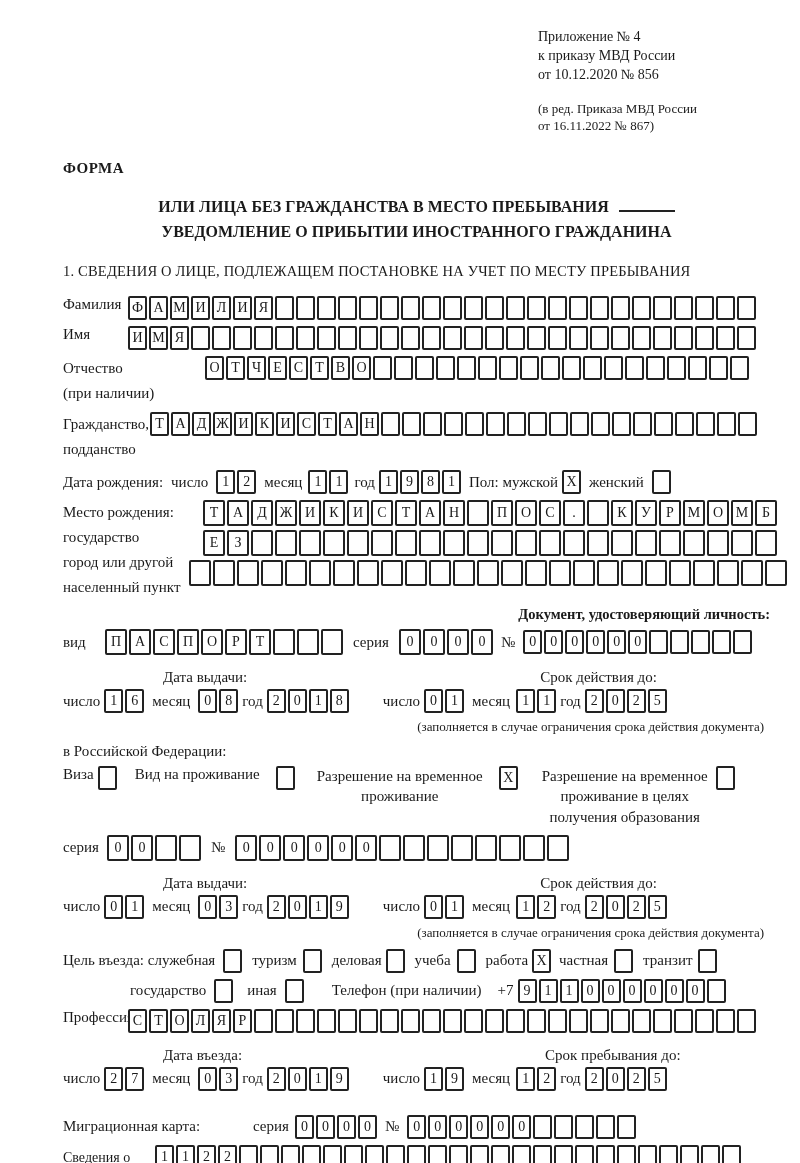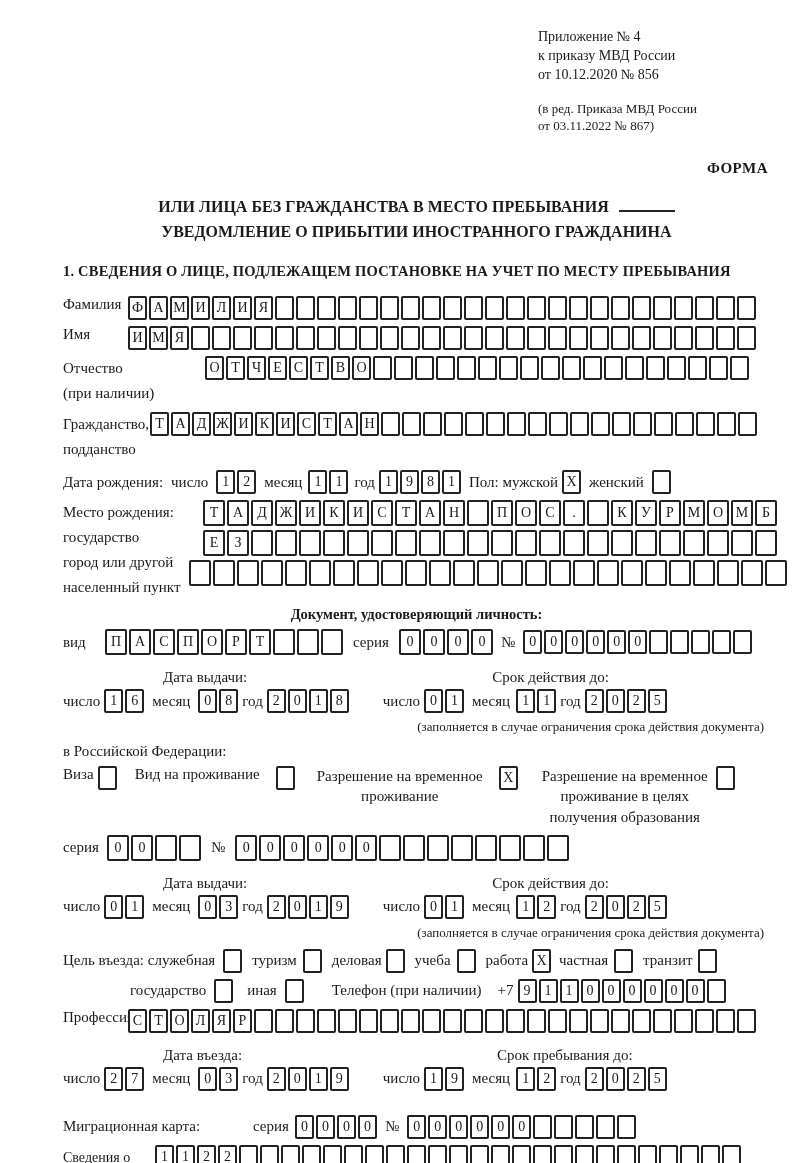--- a/index.html
+++ b/index.html
@@ -2,55 +2,55 @@
 <html><head>
 <meta charset="utf-8">
 <style>
   html,body{margin:0;padding:0;background:#fff;}
   body{width:800px;height:1163px;overflow:hidden;color:#1a1a1a;
        font-family:"Liberation Serif","DejaVu Serif",serif;}
   .page{padding:28px 30px 0 63px;box-sizing:border-box;width:800px;}
   
   .hdr{width:232px;margin-left:auto;font-size:14px;line-height:1.35;}
   .hdr .sub{font-size:13px;margin-top:16px;line-height:1.3;}
-  .forma{text-align:right;font-weight:bold;font-size:15px;margin:26px 2px 18px 0;letter-spacing:.5px;}
+  .forma{text-align:left;font-weight:bold;font-size:15px;margin:26px 2px 18px 0;letter-spacing:.5px;}
   
   .title{text-align:center;font-weight:bold;font-size:16px;line-height:1.55;margin-bottom:18px;}
   .t-underline{display:inline-block;width:56px;border-bottom:2px solid #222;margin-left:10px;}
-  .sect{font-weight:bold;font-size:14.5px;margin-bottom:16px;letter-spacing:.2px;}
+  .sect{font-weight:normal;font-size:14.5px;margin-bottom:16px;letter-spacing:.2px;}
   
   .frow{display:flex;align-items:flex-start;margin-bottom:6px;font-size:15px;}
   .frow.base{align-items:center;}
   .lbl{flex:none;}
   .lbl2 div{line-height:25px;}
   .cells{display:inline-flex;gap:2px;flex:none;}
   .cell{box-sizing:border-box;width:19px;min-width:19px;height:24px;border:2px solid #222;
         border-radius:2px;display:inline-flex;align-items:center;justify-content:center;
         font-size:14px;background:#fff;}
   .wide .cell{width:22px;min-width:22px;height:26px;}
   .stack{display:flex;flex-direction:column;gap:4px;}
-  .heading-center{text-align:center;font-weight:bold;font-size:14.5px;margin:2px 0 6px 0;}
-  .dhdr{display:flex;font-size:15px;margin:14px 0 3px 0;}
+  .heading-center{text-align:right;font-weight:bold;font-size:14.5px;margin:2px 0 6px 0;}
+  .dhdr{display:flex;font-size:15px;margin:14px 0 3px 0;gap:48px;}
   .note{font-size:13px;text-align:right;margin:1px 6px 8px 0;}
   .gap8{width:8px;flex:none;}.gap6{width:6px;flex:none;}.gap4{width:4px;flex:none;}
   .ck{margin-top:0;}
   .cklbl{display:inline-block;text-align:center;line-height:1.35;}
 </style>
 </head>
 <body>
 
 <div class="page">
 
   <div class="hdr">
     <div>Приложение № 4</div>
     <div>к приказу МВД России</div>
     <div>от 10.12.2020 № 856</div>
     <div class="sub">
       <div>(в ред. Приказа МВД России</div>
-      <div>от 03.11.2022 № 867)</div>
+      <div>от 16.11.2022 № 867)</div>
     </div>
   </div>
   <div class="forma">ФОРМА</div>
 
   <div class="title">
     <div>
       <span>ИЛИ ЛИЦА БЕЗ ГРАЖДАНСТВА В МЕСТО ПРЕБЫВАНИЯ</span><span class="t-underline"></span>
     </div>
     <div>УВЕДОМЛЕНИЕ О ПРИБЫТИИ ИНОСТРАННОГО ГРАЖДАНИНА</div>
   </div>

